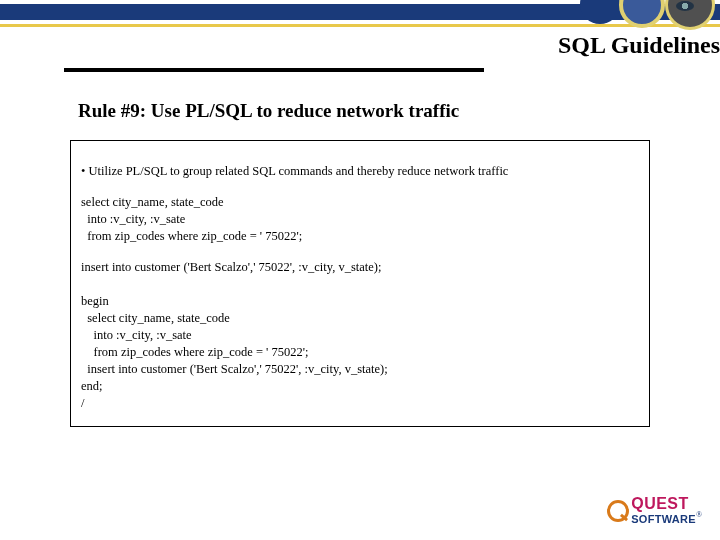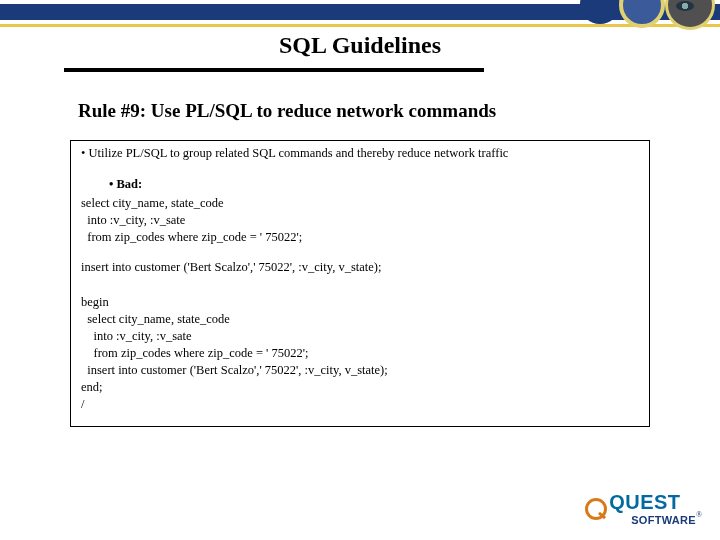--- a/index.html
+++ b/index.html
@@ -42,21 +42,21 @@
   .eye {
     position: absolute;
     width: 18px; height: 10px;
     background: radial-gradient(circle, #8aa 30%, #234 31%);
     border-radius: 50%;
     top: 18px; right: 18px;
   }
   .slide-title {
     position: absolute;
     top: 32px; left: 0; right: 0;
-    text-align: center;
+    text-align: right;
     font-size: 24px;
     font-weight: bold;
     color: #000;
   }
   .hr1 {
     position: absolute;
     top: 68px; left: 64px;
     width: 420px;
     border-top: 4px solid #000;
   }
@@ -65,21 +65,21 @@
     top: 100px; left: 78px;
     font-size: 19px;
     font-weight: bold;
     color: #000;
   }
   .content-box {
     position: absolute;
     top: 140px; left: 70px;
     width: 580px;
     border: 1px solid #000;
-    padding: 4px 10px 14px 10px;
+    padding: 22px 10px 14px 10px;
     font-size: 12.5px;
     line-height: 1.35;
     color: #000;
   }
   .lead { margin-bottom: 14px; }
   .lead::before { content: "• "; }
   .sub-h {
     font-weight: bold;
     margin-left: 28px;
     margin-bottom: 2px;
@@ -109,31 +109,30 @@
     position: absolute;
     width: 8px; height: 3px;
     background: #d97a1a;
     bottom: 0px; right: -2px;
     transform: rotate(40deg);
   }
   .logo-text { line-height: 0.9; }
   .logo-top {
     font-family: Arial, sans-serif;
     font-weight: bold;
-    font-size: 20px;
-    color: #0369a1;
+    font-size: 16px;
+    color: #be185d;
     letter-spacing: 0.5px;
   }
   .logo-bot {
     font-family: Arial, sans-serif;
     font-weight: bold;
     font-size: 11px;
     color: #1a3a7a;
     letter-spacing: 0.3px;
-    margin-left: 22px;
   }
   .logo-reg {
     font-size: 8px;
     color: #1a3a7a;
     vertical-align: super;
   }
 </style>
 </head>
 <body>
 
@@ -145,26 +144,25 @@
     <div class="circ c2"></div>
     <div class="circ c3">
       <div class="eye"></div>
     </div>
   </div>
 </div>
 
 <div class="slide-title">SQL Guidelines</div>
 <div class="hr1"></div>
 
-<div class="rule-line">Rule #9: Use PL/SQL to reduce network commands</div>
+<div class="rule-line">Rule #9: Use PL/SQL to reduce network traffic</div>
 
 <div class="content-box">
   <div class="lead">Utilize PL/SQL to group related SQL commands and thereby reduce network traffic</div>
 
-  <div class="sub-h">Bad:</div>
   <div class="code">select city_name, state_code
   into :v_city, :v_sate
   from zip_codes where zip_code = ' 75022';</div>
   <div class="gap"></div>
   <div class="code">insert into customer ('Bert Scalzo',' 75022', :v_city, v_state);</div>
 
   <div class="gap2"></div>
 
   <div class="code">begin
   select city_name, state_code

